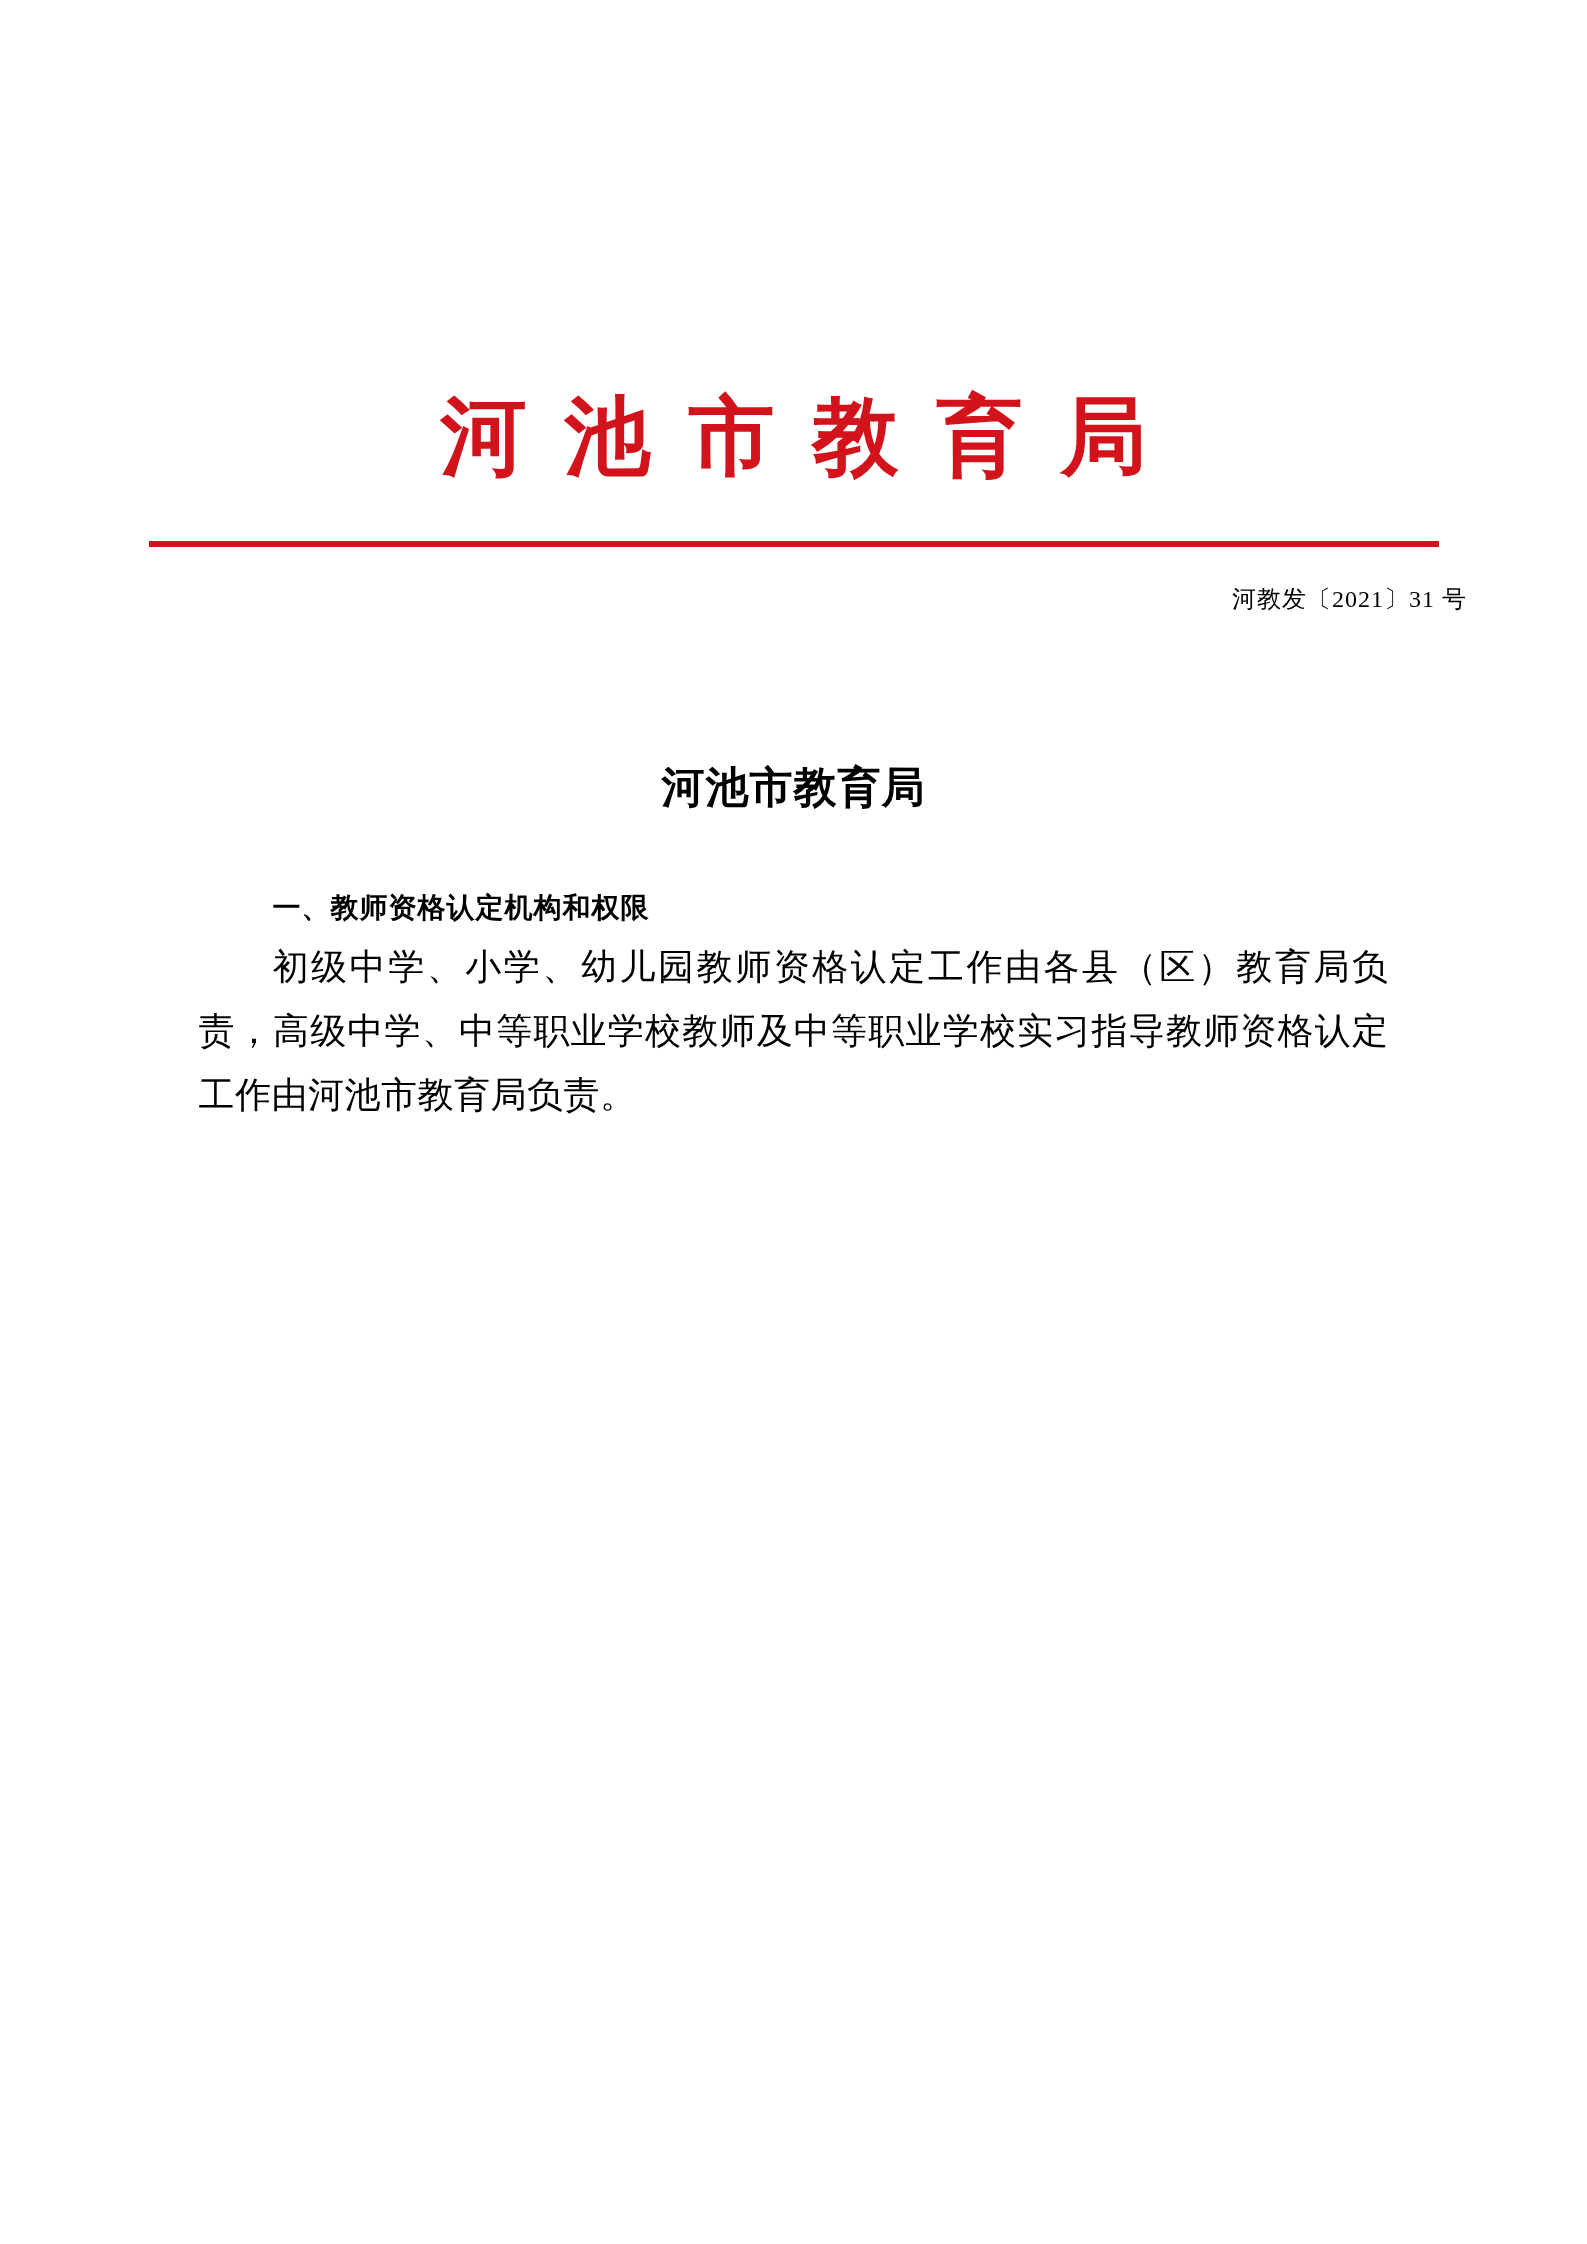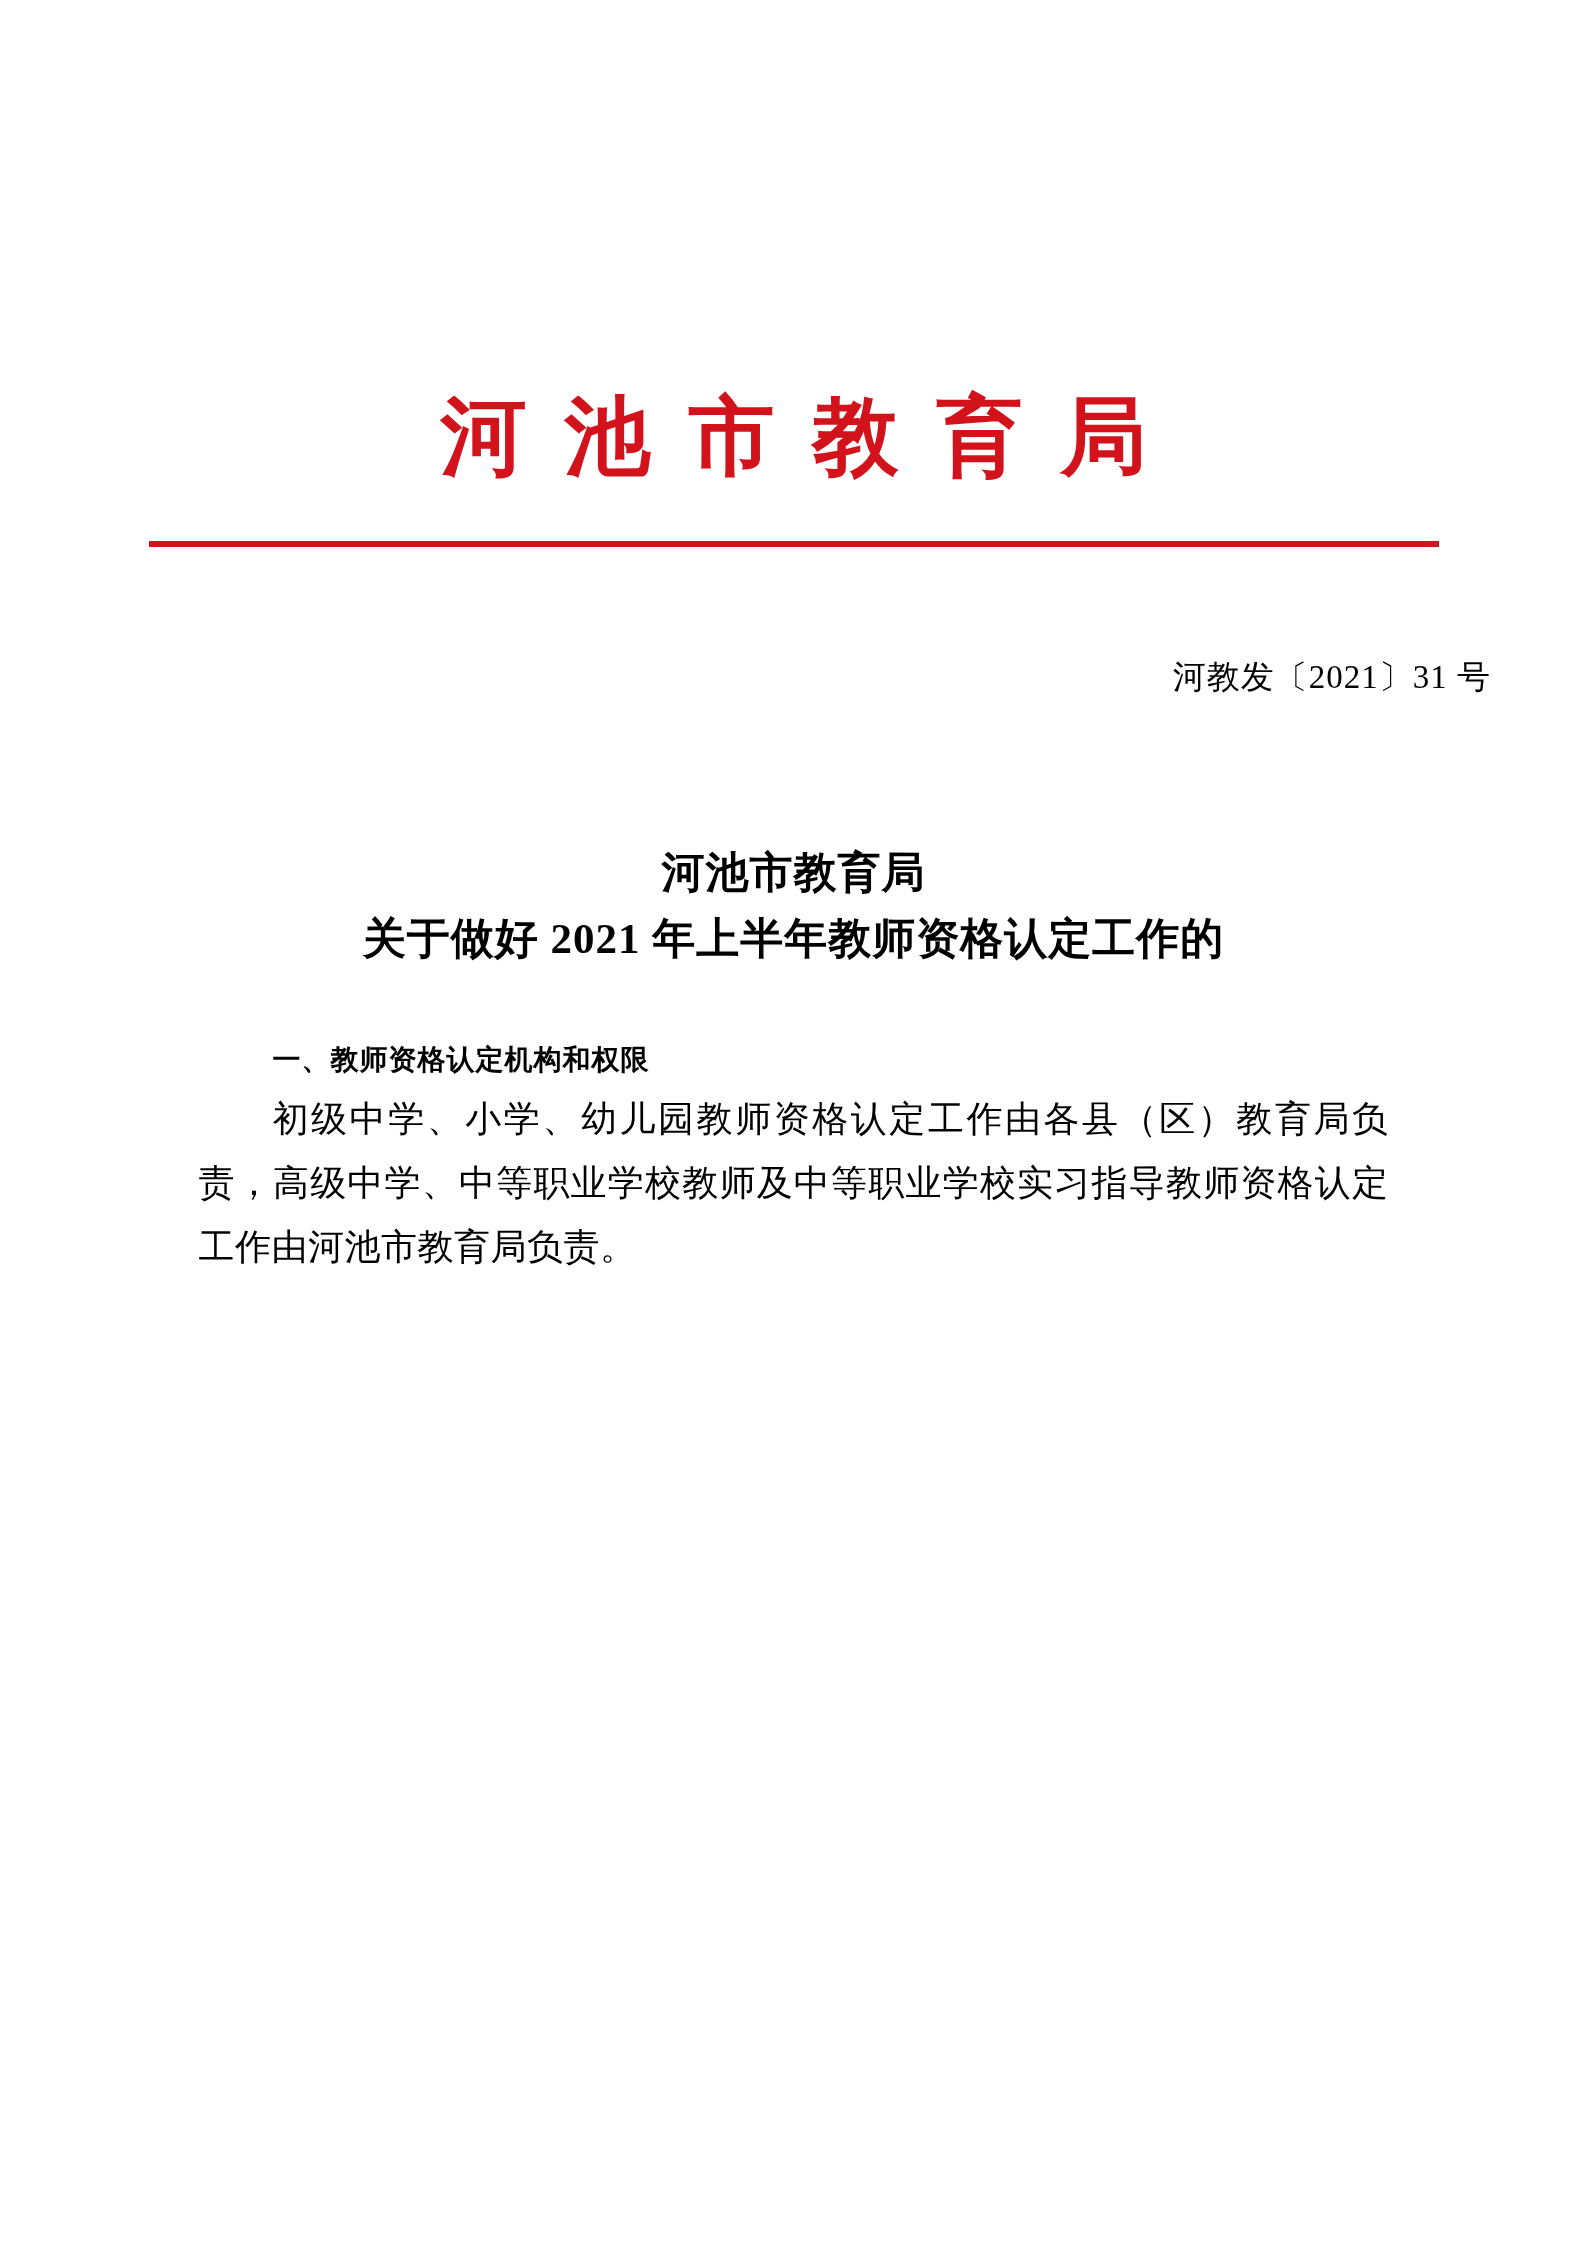--- a/index.html
+++ b/index.html
@@ -38,24 +38,24 @@
     white-space: nowrap;
   }
   .red-rule {
     margin: 56px auto 0 auto;
     width: 1290px;
     height: 6px;
     background: #d2131b;
   }
   
   .doc-number {
-    margin-top: 108px;
+    margin-top: 36px;
     text-align: right;
-    padding-right: 96px;
-    font-size: 33px;
+    padding-right: 120px;
+    font-size: 24px;
     letter-spacing: 1px;
     font-family: "Liberation Serif", "DejaVu Serif", serif;
   }
   
   .title-block {
     margin-top: 140px;
     text-align: center;
     font-weight: bold;
     font-size: 43px;
     line-height: 1.55;
@@ -99,21 +99,20 @@
 
   <div class="letterhead">
     <div class="letterhead-title">河池市教育局</div>
     <div class="red-rule"></div>
   </div>
 
   <div class="doc-number">河教发〔2021〕31 号</div>
 
   <div class="title-block">
     <span class="title-line">河池市教育局</span>
-    <span class="title-line">关于做好 2021 年上半年教师资格认定工作的</span>
   </div>
 
   <div class="body-text">
     <p class="para heading">一、教师资格认定机构和权限</p>
     <p class="para indent">初级中学、小学、幼儿园教师资格认定工作由各县（区）教育局负责，高级中学、中等职业学校教师及中等职业学校实习指导教师资格认定工作由河池市教育局负责。</p>
   </div>
 
 </div>
 
 </body></html>

